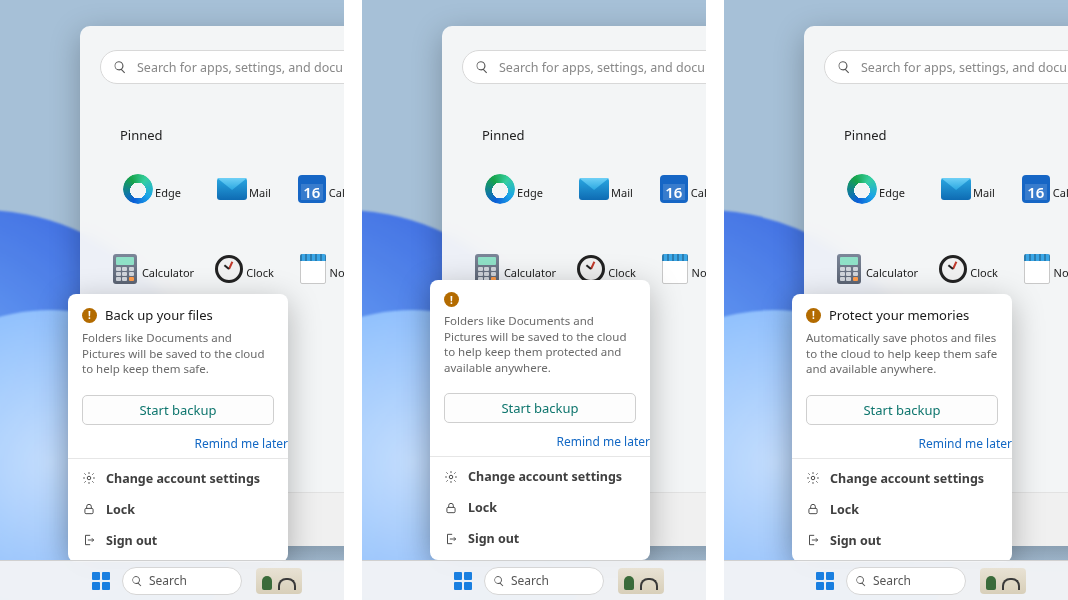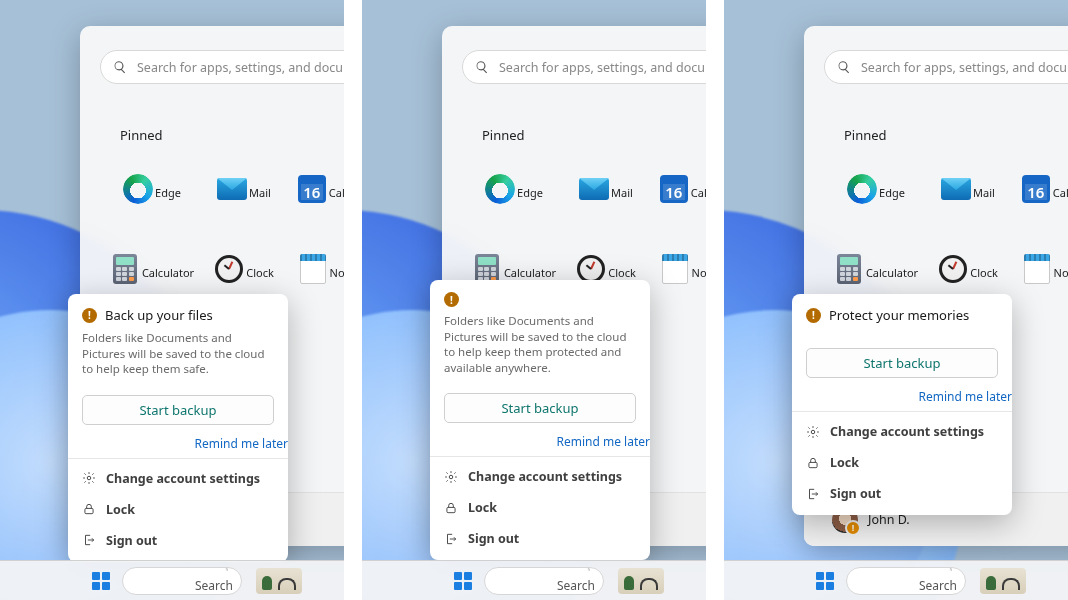--- a/index.html
+++ b/index.html
@@ -76,21 +76,21 @@
   .fly-item { display:flex; align-items:center; gap:10px; padding:7px 14px; font-size:12.5px; color:#404040; cursor:pointer;font-weight:bold; }
   .fly-item svg { width:14px; height:14px; stroke:#333; fill:none; stroke-width:1.5; }
 
   
   .taskbar { position:absolute; left:0; right:0; bottom:0; height:40px;
     background:rgba(242,243,245,.95); border-top:1px solid #d0d0d0;
     display:flex; align-items:center; padding-left:88px; gap:8px; }
   .tb-start { width:26px; height:26px; border-radius:4px; display:grid; grid-template-columns:1fr 1fr; grid-template-rows:1fr 1fr; gap:2px; padding:4px; cursor:pointer; }
   .tb-start div { background:#1a7fe0; border-radius:1px; }
   .tb-search { height:28px; min-width:120px; background:#fff; border:1px solid #d6d6d6; border-radius:14px;
-    display:flex; align-items:flex-end; padding:0 8px; gap:6px; font-size:12px; color:#555; cursor:text;flex-direction:column; }
+    display:flex; align-items:center; padding:0 8px; gap:6px; font-size:12px; color:#555; cursor:text; }
   .tb-search svg { width:12px; height:12px; fill:#555; }
   .tb-deco { margin-left:6px; width:46px; height:26px; border-radius:4px;
     background: linear-gradient(180deg,#e8e2d4,#d8cfb9); position:relative; }
   .tb-deco::before{content:"";position:absolute;left:6px;bottom:4px;width:10px;height:14px;background:#3a6b3a;border-radius:5px 5px 2px 2px;}
   .tb-deco::after{content:"";position:absolute;right:6px;bottom:4px;width:14px;height:10px;border:2px solid #3a3a3a;border-bottom:none;border-radius:8px 8px 0 0;}
 
   
   .ic-edge { width:30px; height:30px; border-radius:50%;
     background: conic-gradient(from 200deg,#0b5ed7,#17a34a 35%,#35cfa0 55%,#1aa3e8 80%,#0b5ed7);
     mask: radial-gradient(circle at 50% 55%, transparent 0 8px, #000 8px); -webkit-mask: radial-gradient(circle at 50% 55%, transparent 0 8px, #000 8px); }
@@ -430,20 +430,21 @@
         <div class="avatar"></div>
         <span class="user-name">John D.</span>
       </div>
     </div>
     <div class="flyout" style="left: 68px; top: 294px;">
       <div class="fly-head">
         <div class="fly-title">
           <span class="warn">!</span>
           <span>Protect your memories</span>
         </div>
+        <div class="fly-desc">Automatically save photos and files to the cloud to help keep them safe and available anywhere.</div>
       </div>
       <button class="fly-btn">Start backup</button>
       <a class="fly-link">Remind me later</a>
       <div class="fly-sep"></div>
       <div class="fly-item">
         <svg viewBox="0 0 24 24">
           <circle cx="12" cy="12" r="3"></circle>
           <path d="M12 2v3M12 19v3M4.2 4.2l2.1 2.1M17.7 17.7l2.1 2.1M2 12h3M19 12h3M4.2 19.8l2.1-2.1M17.7 6.3l2.1-2.1"></path>
         </svg>
         <span>Change account settings</span>

